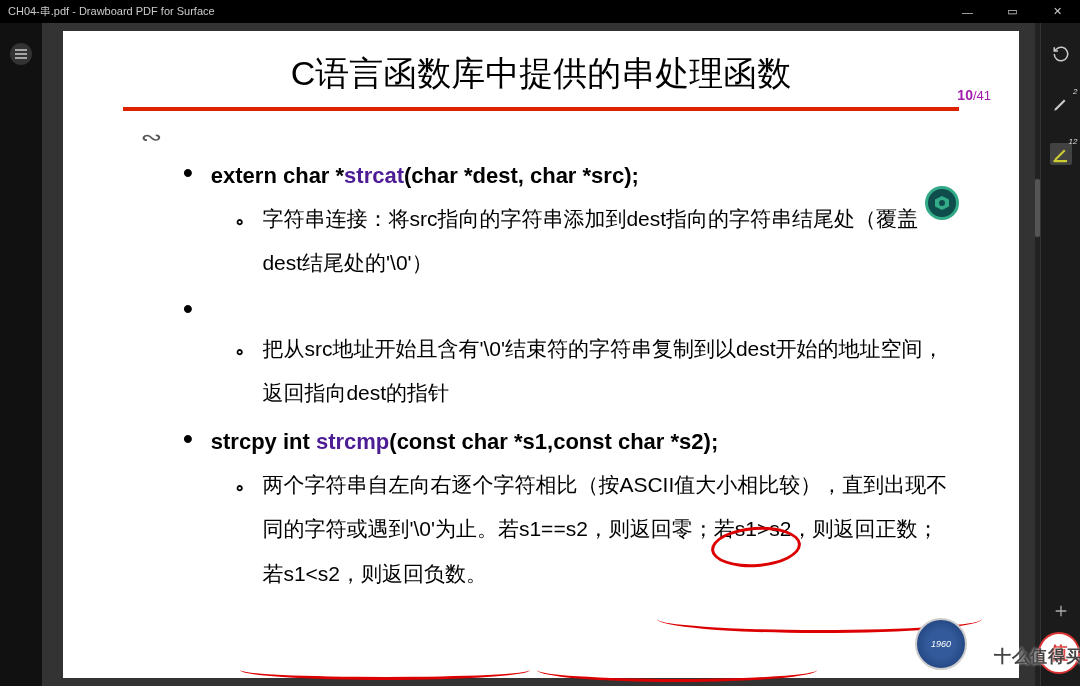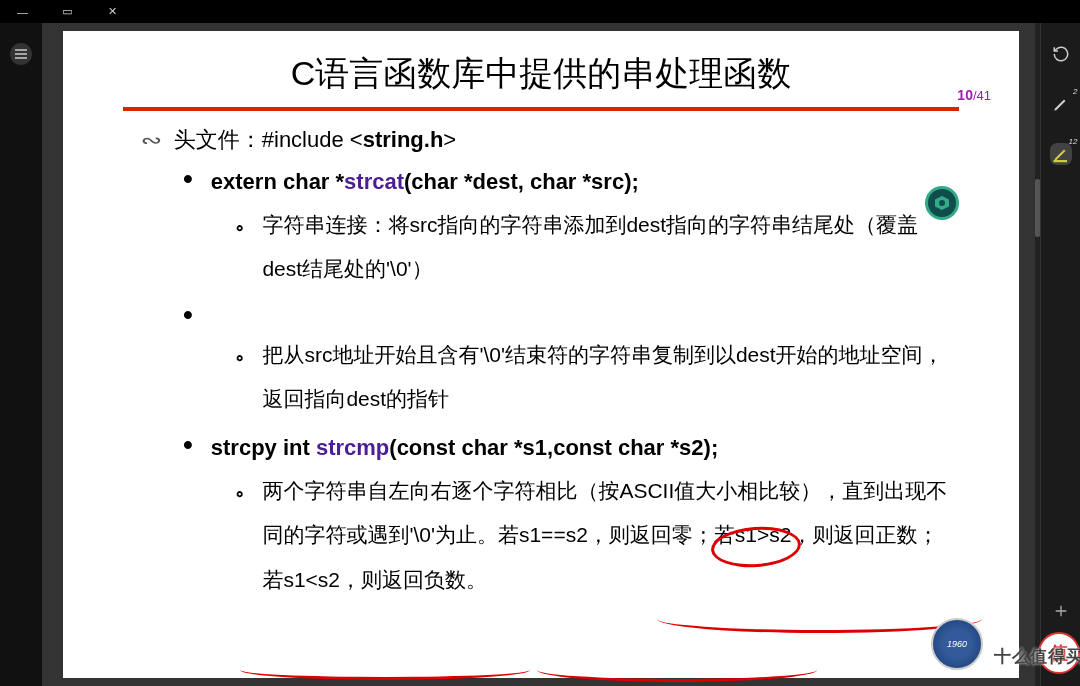--- a/index.html
+++ b/index.html
@@ -10,21 +10,21 @@
   .titlebar .ctrls div { width: 45px; height: 23px; display: flex; align-items: center; justify-content: center; color: #ccc; }
   .main { display: flex; height: 663px; }
   .left { width: 42px; background: #111; display: flex; flex-direction: column; align-items: center; padding-top: 20px; }
   .menu { width: 22px; height: 22px; background: #333; border-radius: 50%; display: flex; align-items: center; justify-content: center; }
   .page-area { flex: 1; background: #333; display: flex; justify-content: center; align-items: flex-start; position: relative; padding: 8px 0; }
   .page { width: 956px; height: 647px; background: #fff; position: relative; }
   .right { width: 40px; background: #1b1b1b; border-left: 1px solid #333; display: flex; flex-direction: column; align-items: center; padding-top: 20px; gap: 28px; position: relative; }
   .right .tool { width: 22px; height: 22px; display: flex; align-items: center; justify-content: center; color: #ccc; cursor: pointer; position: relative; }
   .badge { position: absolute; top: -6px; right: -6px; font-size: 8px; color: #ddd; font-style: italic; }
   .right .spacer { flex: 1; }
-  .hl { background: #424242; width: 32px; height: 34px; border-radius: 7px; display:flex; align-items:center; justify-content:center; }
+  .hl { background: #424242; width: 32px; height: 34px; border-radius: 2px; display:flex; align-items:center; justify-content:center; }
   
   .page-title { font-size: 34px; text-align: center; padding-top: 20px; font-family: "Microsoft YaHei", sans-serif; font-weight: 400; }
   .redline { height: 4px; background: #d20; margin: 10px 60px 14px 60px; }
   .pagenum { position: absolute; top: 56px; right: 28px; font-size: 13px; color: #a21caf; }
   .pagenum b { font-size: 14px; }
   .content { padding: 0 65px 0 80px; font-family: Arial, "Microsoft YaHei", sans-serif; }
   .l0 { font-size: 22px; margin: 4px 0 14px 0; display:flex; align-items:center; gap:14px; }
   .link-icon { font-size: 20px; color: #555; transform: scaleX(1.3); }
   .l1 { margin-left: 40px; font-size: 22px; font-weight: bold; margin-bottom: 8px; display:flex; gap:18px; }
   .dot1 { font-size: 28px; line-height: 20px; }
@@ -32,30 +32,31 @@
   .dot2 { font-weight: bold; font-size: 16px; margin-top: 9px;}
   .red { color: #4c1d95; }
   .float-btn { position: absolute; top: 155px; right: 60px; width: 34px; height: 34px; border-radius: 50%; background: #0f4c4c; border: 3px solid #3a8; display:flex; align-items:center; justify-content:center; }
   .hex { width: 14px; height: 14px; background: #3a8; clip-path: polygon(50% 0,100% 25%,100% 75%,50% 100%,0 75%,0 25%); display:flex; align-items:center; justify-content:center;}
   .hex-in { width: 6px; height: 6px; background: #0f4c4c; border-radius: 50%; }
   .anno { position: absolute; pointer-events: none; }
   .circle1 { left: 648px; top: 496px; width: 90px; height: 40px; border: 3px solid #d00; border-radius: 50%; transform: rotate(-4deg); }
   .ul1 { left: 594px; top: 588px; width: 325px; height: 14px; border-bottom: 3px solid #d00; border-radius: 0 0 50% 50%/0 0 100% 100%; }
   .ul2 { left: 177px; top: 639px; width: 290px; height: 10px; border-bottom: 3px solid #d00; border-radius: 0 0 50% 50%/0 0 100% 100%; }
   .ul3 { left: 474px; top: 639px; width: 280px; height: 12px; border-bottom: 3px solid #d00; border-radius: 0 0 50% 50%/0 0 100% 100%; }
-  .stamp { position: absolute; right: 36px; bottom: 8px; width: 52px; height: 52px; border-radius: 50%; background: radial-gradient(#335a9a 40%,#1a3a72); border: 2px solid #ccc; display:flex; align-items:center; justify-content:center; color:#fff; font-size:9px; font-style:italic;}
+  .stamp { position: absolute; right: 52px; bottom: 8px; width: 52px; height: 52px; border-radius: 50%; background: radial-gradient(#335a9a 40%,#1a3a72); border: 2px solid #ccc; display:flex; align-items:center; justify-content:center; color:#fff; font-size:9px; font-style:italic;}
   .watermark-badge { position: absolute; right: 0px; bottom: 12px; width: 42px; height: 42px; border-radius:50%; background:#fff; border:2px solid #d33; display:flex; align-items:center; justify-content:center; color:#d33; font-size:18px; font-weight:bold;}
   .watermark-text { position: absolute; right: -4px; bottom: 18px; font-size: 17px; color: #444; font-weight: bold; letter-spacing: 1px; text-shadow: 0 0 3px #fff;}
   .scroll-track { position:absolute; right: 0; top: 0; width: 5px; height: 100%; background: #222;}
   .scroll-thumb { position:absolute; right: 0; top: 156px; width: 5px; height: 58px; background: #555; border-radius: 2px;}
 </style>
 </head>
 <body>
 
 <div class="titlebar">
+  <div class="title">CH04-串.pdf - Drawboard PDF for Surface</div>
   <div class="ctrls">
     <div>—</div>
     <div>▭</div>
     <div>✕</div>
   </div>
 </div>
 
 <div class="main">
   <div class="left">
     <div class="menu">
@@ -67,21 +68,20 @@
 
   <div class="page-area">
     <div class="page">
       <div class="page-title">C语言函数库中提供的串处理函数</div>
       <div class="pagenum"><b>10</b><span>/41</span></div>
       <div class="redline"></div>
 
       <div class="content">
         <div class="l0">
           <span class="link-icon">∾</span>
-          <span>头文件：#include &lt;<b>string.h</b>&gt;</span>
         </div>
 
         <div class="l1">
           <span class="dot1">•</span>
           <span><span>extern char *</span><span class="red">strcat</span><span>(char *dest, char *src);</span></span>
         </div>
         <div class="l2">
           <span class="dot2">⚬</span>
           <span>字符串连接：将src指向的字符串添加到dest指向的字符串结尾处（覆盖dest结尾处的'\0'）</span>
         </div>

